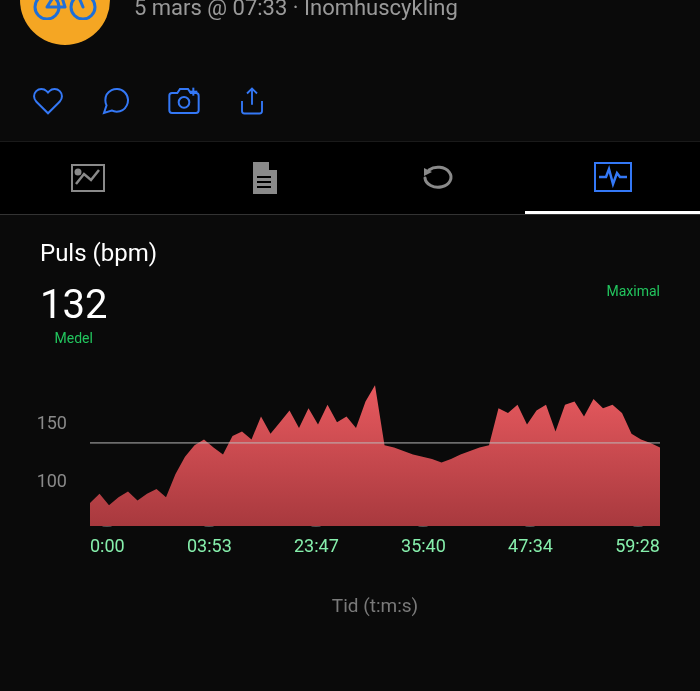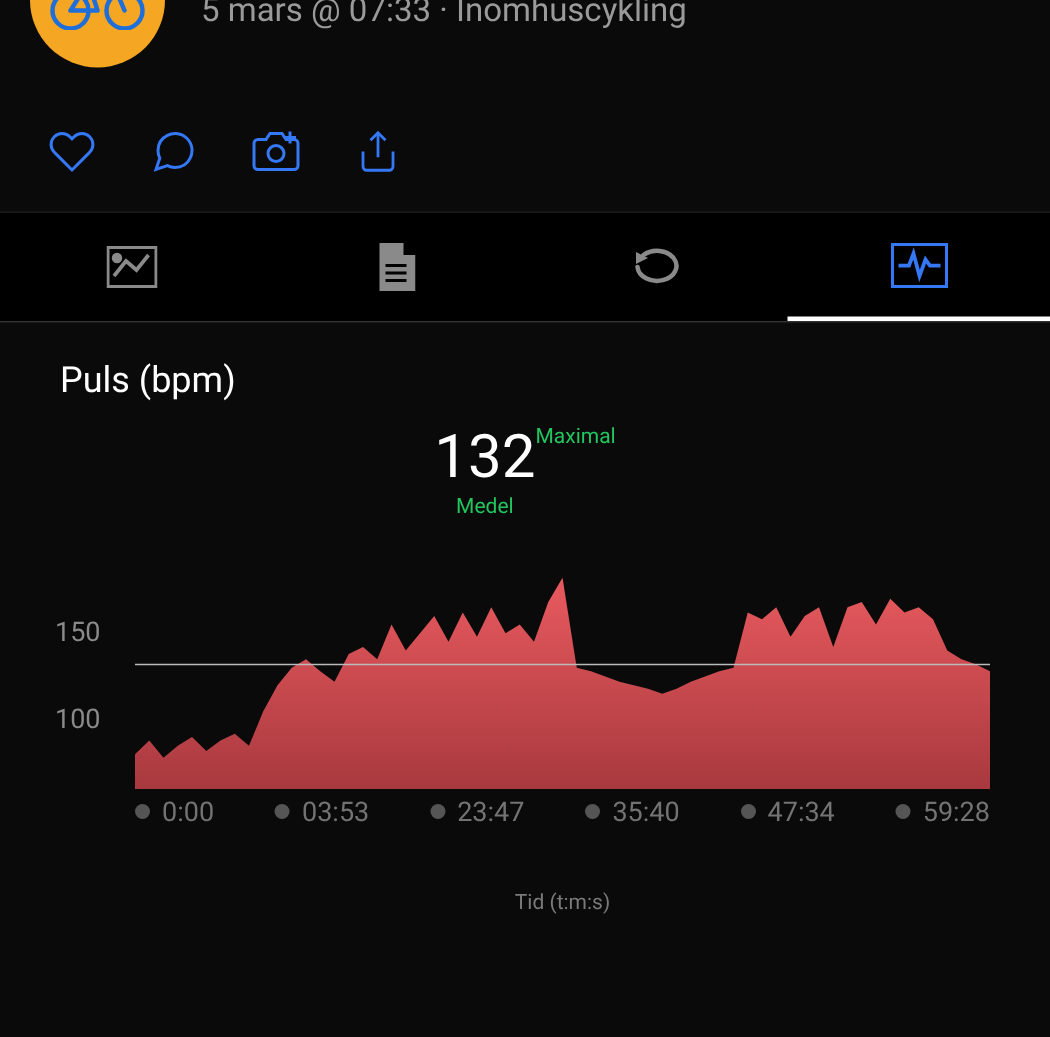--- a/index.html
+++ b/index.html
@@ -69,21 +69,21 @@
     padding: 24px 40px;
   }
   .chart-title {
     font-size: 24px;
     font-weight: 400;
     color: #fff;
     margin-bottom: 14px;
   }
   .stats {
     display: flex;
-    justify-content: center;
+    justify-content: space-between;
     margin-bottom: 30px;
   }
   .stat {
     text-align: center;
   }
   .stat-value {
     font-size: 40px;
     font-weight: 400;
     color: #fff;
   }
@@ -122,35 +122,36 @@
     position: absolute;
     left: 0;
     right: 0;
     bottom: 0;
     height: 30px;
     display: flex;
     justify-content: space-between;
   }
   .xtick {
     display: flex;
-    align-items: center;
-    color: #737373;
+    flex-direction: column;
+    align-items: center;
+    color: #86efac;
     font-size: 18px;
     gap: 8px;
   }
   .xtick-dot {
     width: 10px;
     height: 10px;
     border-radius: 50%;
     background: #555;
   }
   .xlabel {
     text-align: center;
     color: #7a7a7a;
-    font-size: 14px;
+    font-size: 19px;
     margin-top: 38px;
     margin-left: 50px;
   }
 </style>
 </head>
 <body>
 
 <div class="header">
   <div class="avatar">
     <svg width="64" height="40" viewBox="0 0 64 40">

